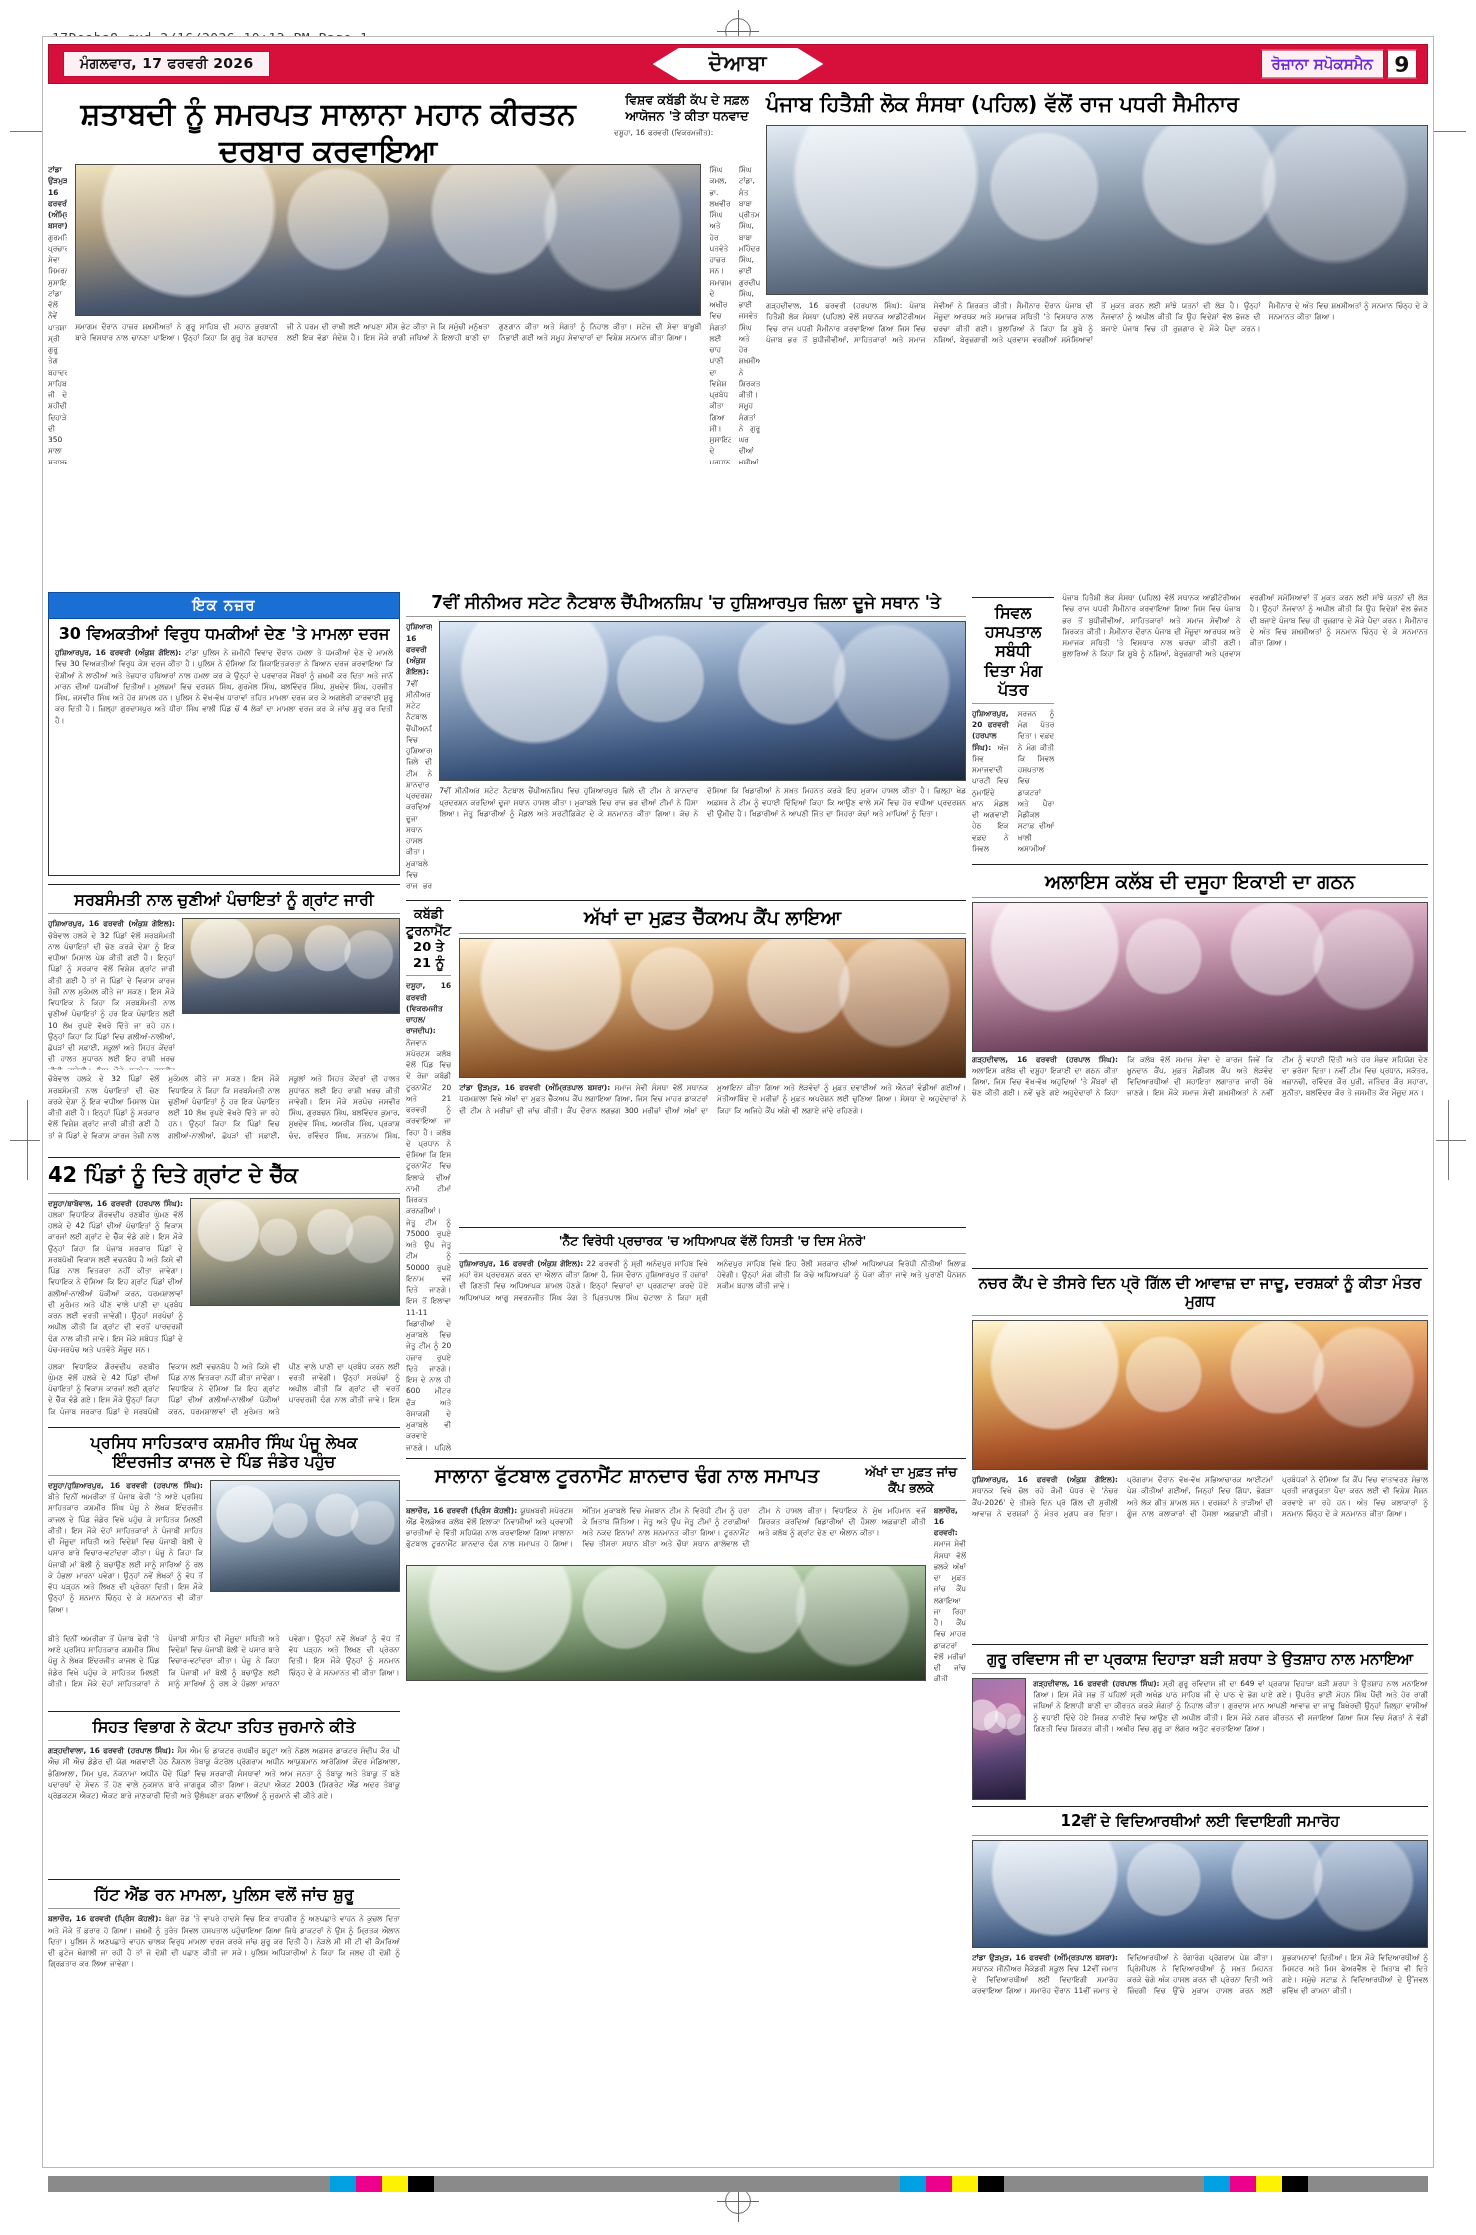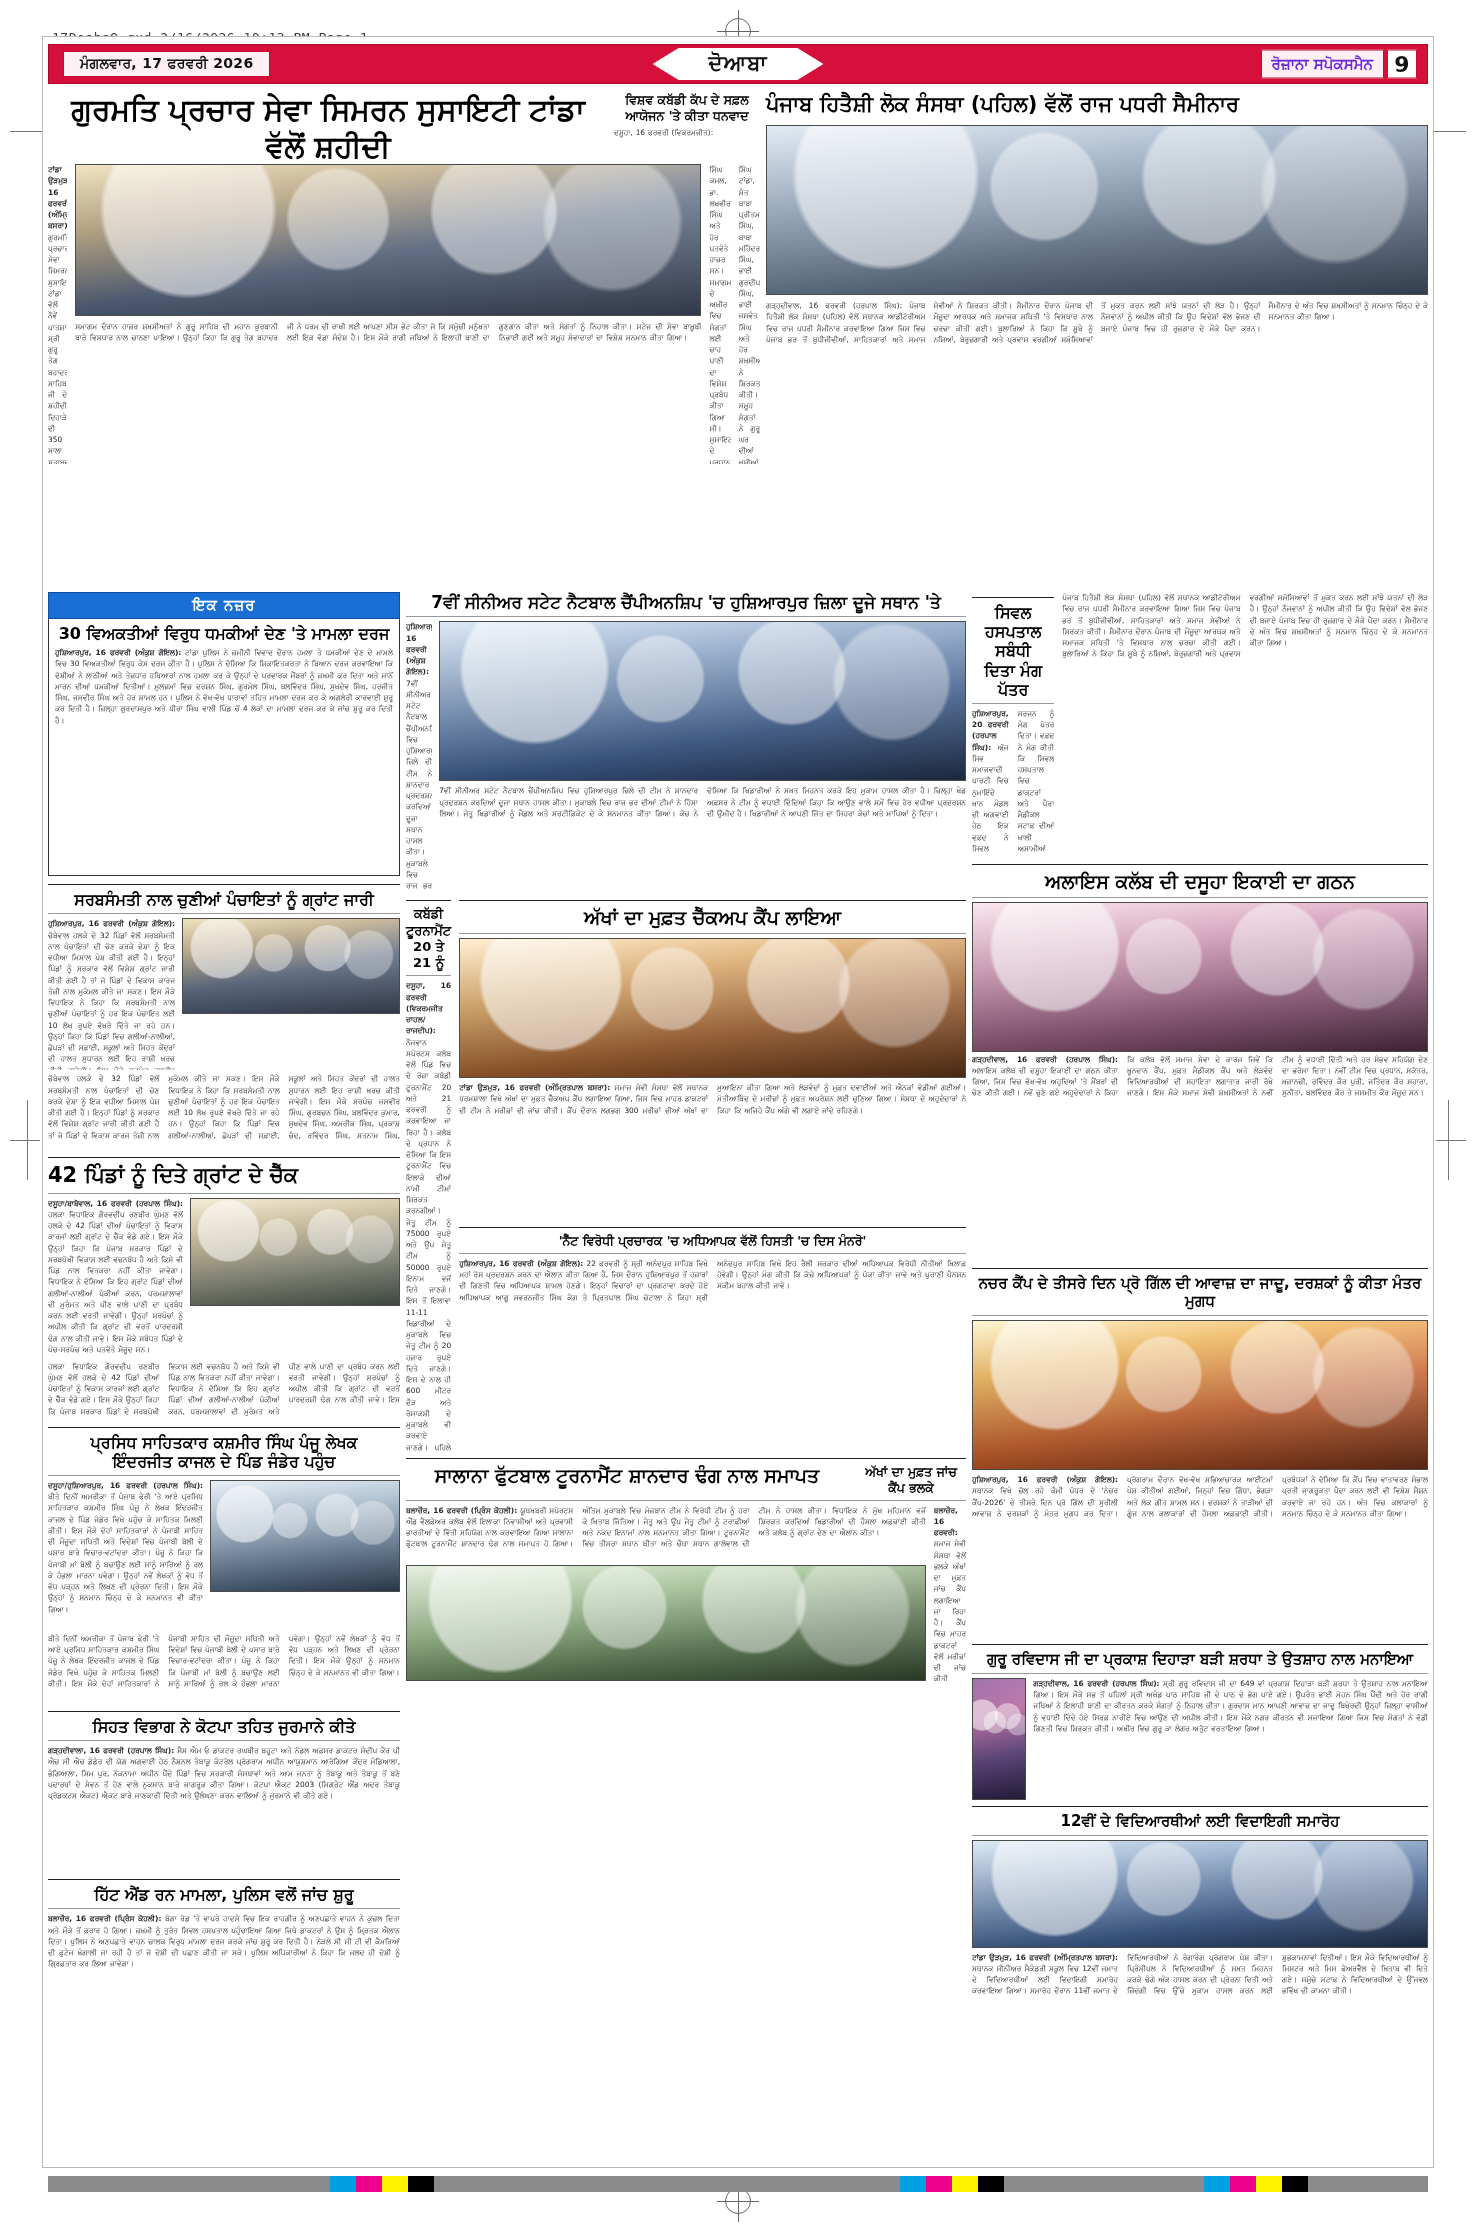--- a/index.html
+++ b/index.html
@@ -243,21 +243,20 @@
     <div class="masthead-center">ਦੋਆਬਾ</div>
     <div class="masthead-right">
       <div class="masthead-brand">ਰੋਜ਼ਾਨਾ ਸਪੋਕਸਮੈਨ</div>
       <div class="masthead-pageno">9</div>
     </div>
   </div>
 
   <div class="content">
 
     <div style="position:absolute; left:0; top:0; width:560px;">
-      <div class="hl-mega">ਗੁਰਮਤਿ ਪ੍ਰਚਾਰ ਸੇਵਾ ਸਿਮਰਨ ਸੁਸਾਇਟੀ ਟਾਂਡਾ ਵੱਲੋਂ ਸ਼ਹੀਦੀ</div>
       <div class="hl-mega" style="margin-top:4px;">ਸ਼ਤਾਬਦੀ ਨੂੰ ਸਮਰਪਤ ਸਾਲਾਨਾ ਮਹਾਨ ਕੀਰਤਨ ਦਰਬਾਰ ਕਰਵਾਇਆ</div>
     </div>
 
     <div style="position:absolute; left:566px; top:0; width:146px;">
       <div class="hl-sm">ਵਿਸ਼ਵ ਕਬੱਡੀ ਕੱਪ ਦੇ ਸਫ਼ਲ ਆਯੋਜਨ 'ਤੇ ਕੀਤਾ ਧਨਵਾਦ</div>
       <div class="body" style="margin-top:4px; height:56px;">ਦਸੂਹਾ, 16 ਫਰਵਰੀ (ਵਿਕਰਮਜੀਤ):</div>
     </div>
 
     <div style="position:absolute; left:718px; top:0; width:662px;">
       <div class="hl-big">ਪੰਜਾਬ ਹਿਤੈਸ਼ੀ ਲੋਕ ਸੰਸਥਾ (ਪਹਿਲ) ਵੱਲੋਂ ਰਾਜ ਪਧਰੀ ਸੈਮੀਨਾਰ</div>

